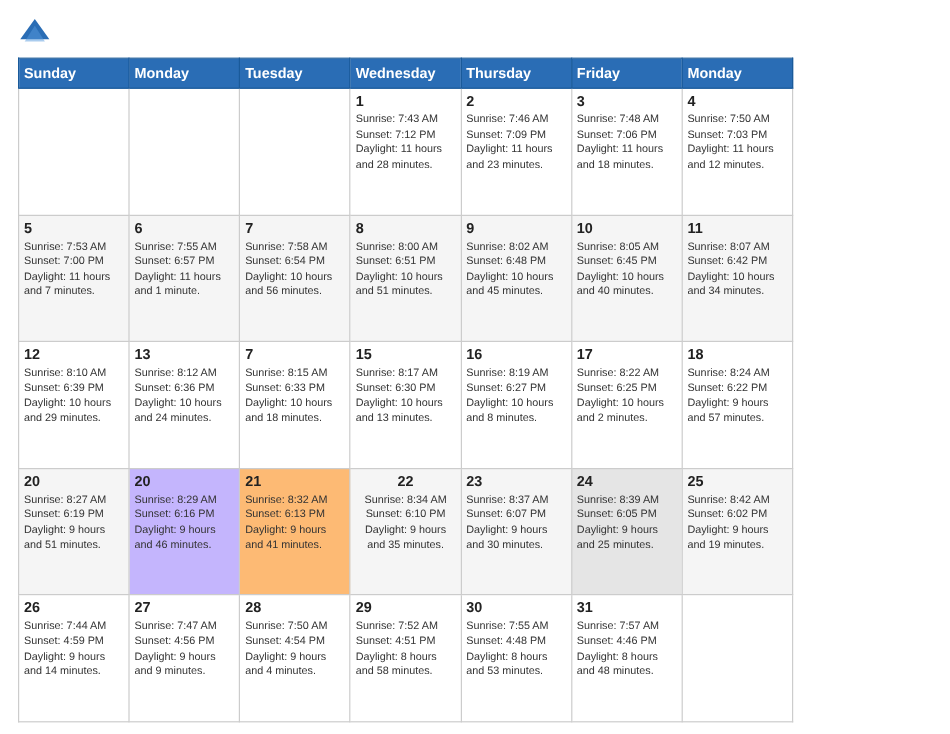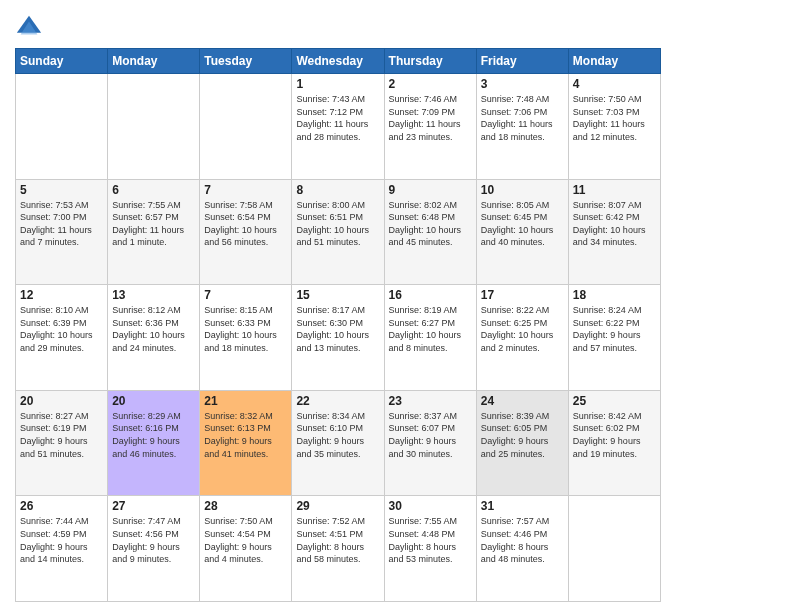--- a/index.html
+++ b/index.html
@@ -184,21 +184,21 @@
           <td><span class="day-number">18</span>
 <span class="day-info">Sunrise: 8:24 AM<br>Sunset: 6:22 PM<br>Daylight: 9 hours and 57 minutes.</span></td>
         </tr>
         <tr>
           <td style="background: rgb(245, 245, 245);"><span class="day-number">20</span>
 <span class="day-info">Sunrise: 8:27 AM<br>Sunset: 6:19 PM<br>Daylight: 9 hours and 51 minutes.</span></td>
           <td style="background: #c4b5fd;"><span class="day-number">20</span>
 <span class="day-info">Sunrise: 8:29 AM<br>Sunset: 6:16 PM<br>Daylight: 9 hours and 46 minutes.</span></td>
           <td style="background: #fdba74;"><span class="day-number">21</span>
 <span class="day-info">Sunrise: 8:32 AM<br>Sunset: 6:13 PM<br>Daylight: 9 hours and 41 minutes.</span></td>
-          <td style="background: rgb(245, 245, 245);"><span class="day-number">22</span>
+          <td style="background: rgb(245, 245, 245); text-align: center;"><span class="day-number">22</span>
 <span class="day-info">Sunrise: 8:34 AM<br>Sunset: 6:10 PM<br>Daylight: 9 hours and 35 minutes.</span></td>
           <td style="background: rgb(245, 245, 245);"><span class="day-number">23</span>
 <span class="day-info">Sunrise: 8:37 AM<br>Sunset: 6:07 PM<br>Daylight: 9 hours and 30 minutes.</span></td>
           <td style="background: #e5e5e5;"><span class="day-number">24</span>
 <span class="day-info">Sunrise: 8:39 AM<br>Sunset: 6:05 PM<br>Daylight: 9 hours and 25 minutes.</span></td>
           <td style="background: rgb(245, 245, 245);"><span class="day-number">25</span>
 <span class="day-info">Sunrise: 8:42 AM<br>Sunset: 6:02 PM<br>Daylight: 9 hours and 19 minutes.</span></td>
         </tr>
         <tr>
           <td><span class="day-number">26</span>

